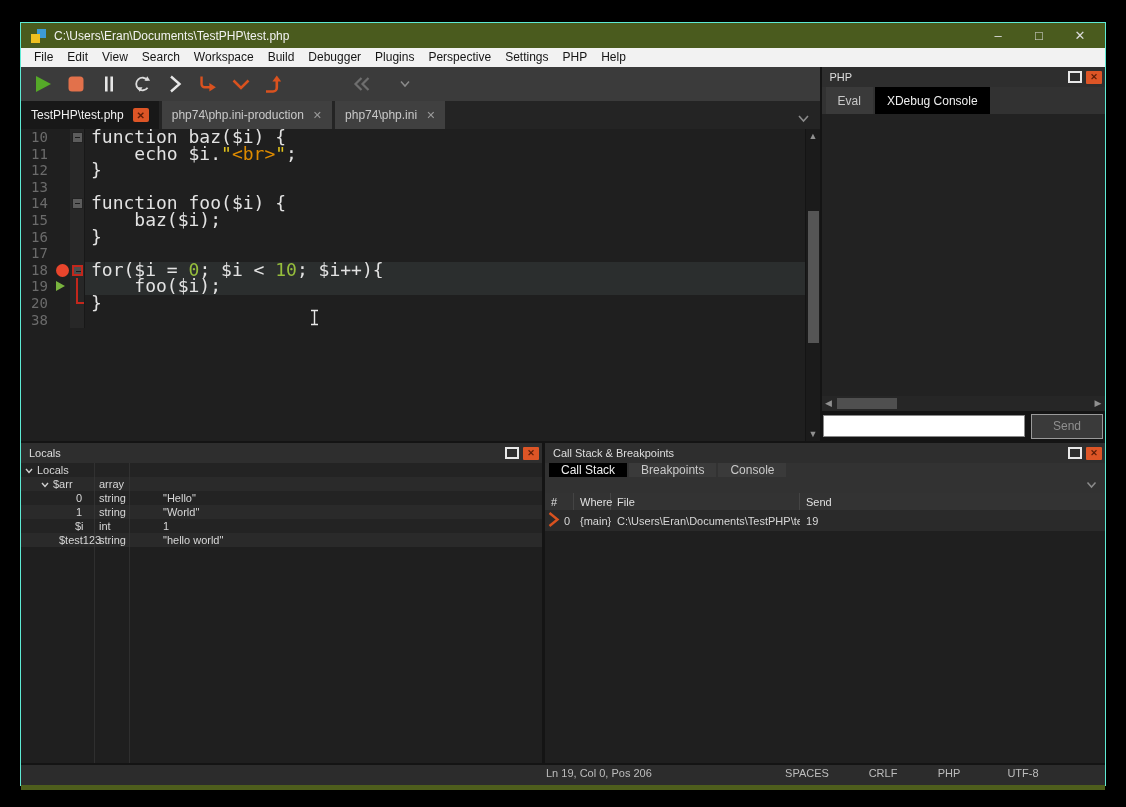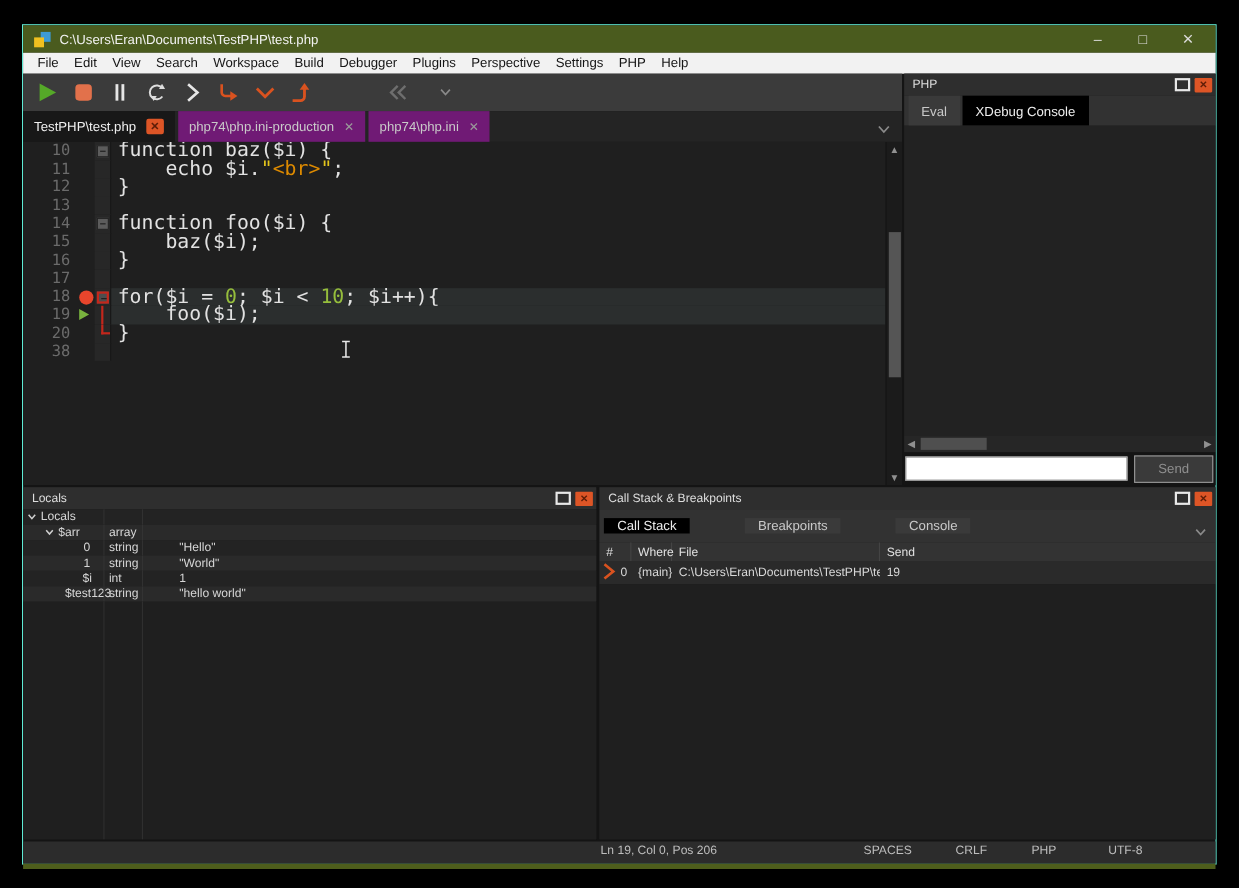--- a/index.html
+++ b/index.html
@@ -25,29 +25,29 @@
   .main-row { height:374px; display:flex; gap:2px; flex:0 0 auto; }
   .left-col { width:800px; display:flex; flex-direction:column; }
   .toolbar { height:34px; background:#3b3b3b; display:flex; align-items:center; padding-left:10px; flex:0 0 auto; }
   .tb-btn { width:24px; height:24px; margin-right:9px; display:flex; align-items:center; justify-content:center; }
   .tb-btn.gap-big { margin-left:55px; }
   .tb-btn.small { width:16px; margin-left:14px; }
 
   
   .tabbar { height:28px; background:#242424; display:flex; align-items:flex-end; padding-left:0; position:relative; flex:0 0 auto; }
   .etab { height:28px; display:flex; align-items:center; padding:0 10px; margin-right:3px;
-          background:#701a75; color:#c9c9c9; font-size:12px; white-space:nowrap; }
+          background:#404040; color:#c9c9c9; font-size:12px; white-space:nowrap; }
   .etab.active { background:#181818; color:#f0f0f0; }
   .etab .close-x { color:#9a9a9a; font-size:11px; margin-left:9px; }
   .etab .close-box { width:16px; height:14px; background:#dd5526; color:#5d1d07; font-size:10px; font-weight:bold;
                      display:flex; align-items:center; justify-content:center; margin-left:9px; border-radius:2px; }
   .tabbar-overflow { position:absolute; right:10px; top:8px; }
 
   
-  .editor { flex:1; background:#1f1f1f; position:relative; overflow:hidden; display:flex;padding-left:16px; }
+  .editor { flex:1; background:#1f1f1f; position:relative; overflow:hidden; display:flex; }
   .code-scroll { flex:1; }
   .code-row { display:flex; height:16.6px; align-items:stretch; }
   .ln { width:34px; text-align:left; padding-left:10px; color:#6b6b6b; font-family:"DejaVu Sans Mono", monospace;
         font-size:14px; line-height:16.6px; flex:0 0 auto; }
   .sym { width:15px; flex:0 0 auto; position:relative; }
   .fold { width:15px; flex:0 0 auto; position:relative; background:#272727; border-right:1px solid #181818; }
   .codecell { flex:1; font-family:"DejaVu Sans Mono", monospace; font-size:18px; line-height:16.6px;
               white-space:pre; padding-left:6px; color:#e2e2e2; }
   .code-row.hl .codecell { background:#2b2e2e; }
   .seg-d { color:#e2e2e2; } .seg-n { color:#96be3c; } .seg-y { color:#e3c51c; } .seg-o { color:#dd8a00; }
@@ -96,21 +96,21 @@
   .tree { flex:1; background:#1f1f1f; font-size:11px; color:#d6d6d6; }
   .tree-row { height:14px; display:flex; align-items:center; position:relative; }
   .tree-row:nth-child(even) { background:#2a2a2a; }
   .tree-row:nth-child(odd) { background:#232323; }
   .tree-name { position:absolute; display:flex; align-items:center; gap:4px; white-space:nowrap; }
   .tree-type { position:absolute; left:78px; white-space:nowrap; }
   .tree-value { position:absolute; left:142px; white-space:nowrap; }
   .tree-sep { position:absolute; top:0; bottom:0; width:1px; background:#3a3a3a; opacity:.6; }
   .tree-body { position:relative; flex:1; background:#1f1f1f; }
 
-  .cs-tabsrow { height:30px; background:#323232; display:flex; align-items:center; padding-left:4px; position:relative; flex:0 0 auto;gap:48px; }
+  .cs-tabsrow { height:30px; background:#323232; display:flex; align-items:flex-start; padding-left:4px; position:relative; flex:0 0 auto; }
   .cs-table-header { height:17px; background:#333; display:flex; font-size:11px; color:#e0e0e0; align-items:center; flex:0 0 auto; }
   .cs-col { padding-left:6px; border-right:1px solid #444; height:100%; display:flex; align-items:center; }
   .cs-row { height:21px; background:#2a2a2a; display:flex; font-size:11px; color:#d8d8d8; align-items:center; flex:0 0 auto; }
   .cs-cell { padding-left:6px; display:flex; align-items:center; gap:4px; white-space:nowrap; overflow:hidden; }
   .cs-empty { flex:1; background:#1f1f1f; }
   .w0 { width:29px; flex:0 0 auto; } .w1 { width:37px; flex:0 0 auto; }
   .w2 { width:189px; flex:0 0 auto; } .w3 { flex:1; border-right:none; }
   .cs-row .w0 { padding-left:2px; }
 
   

